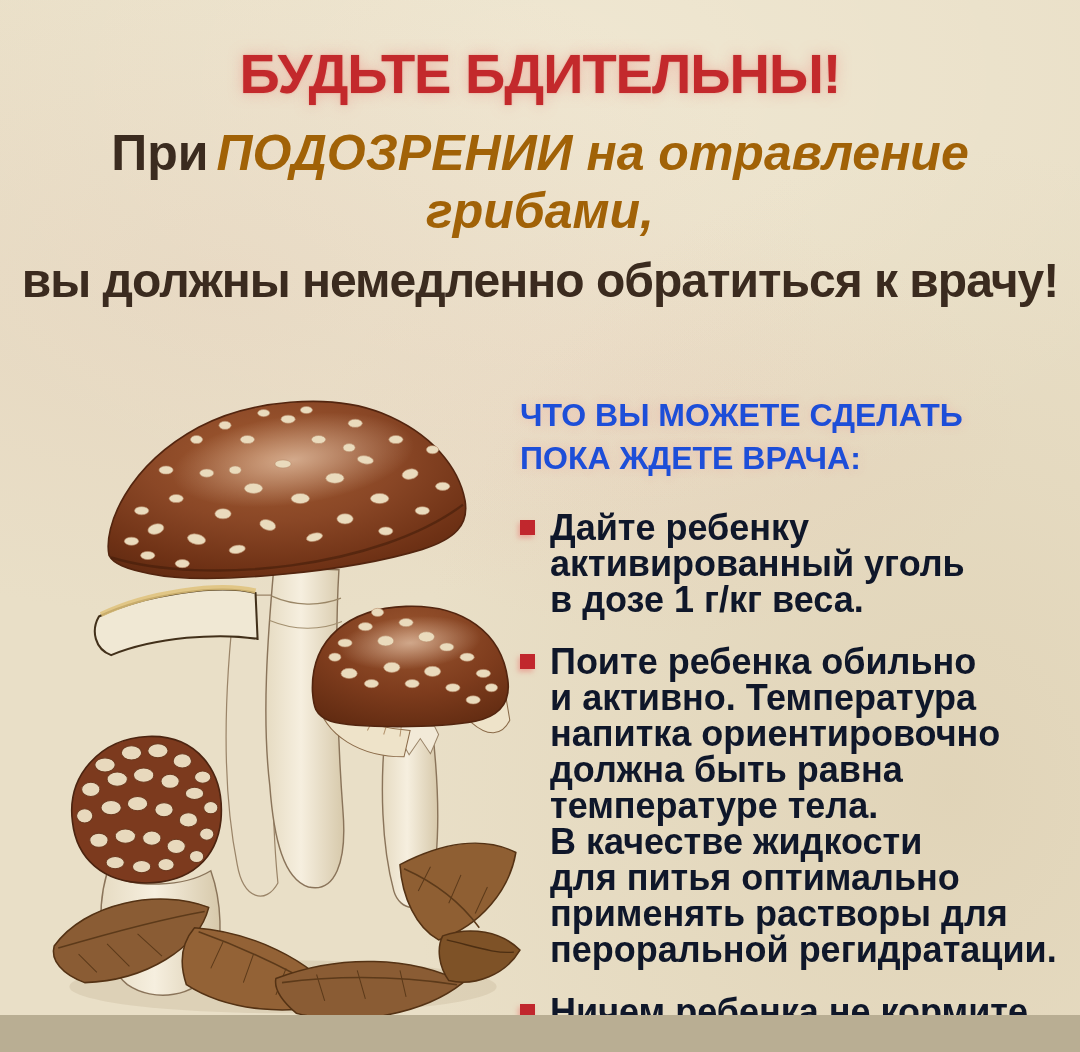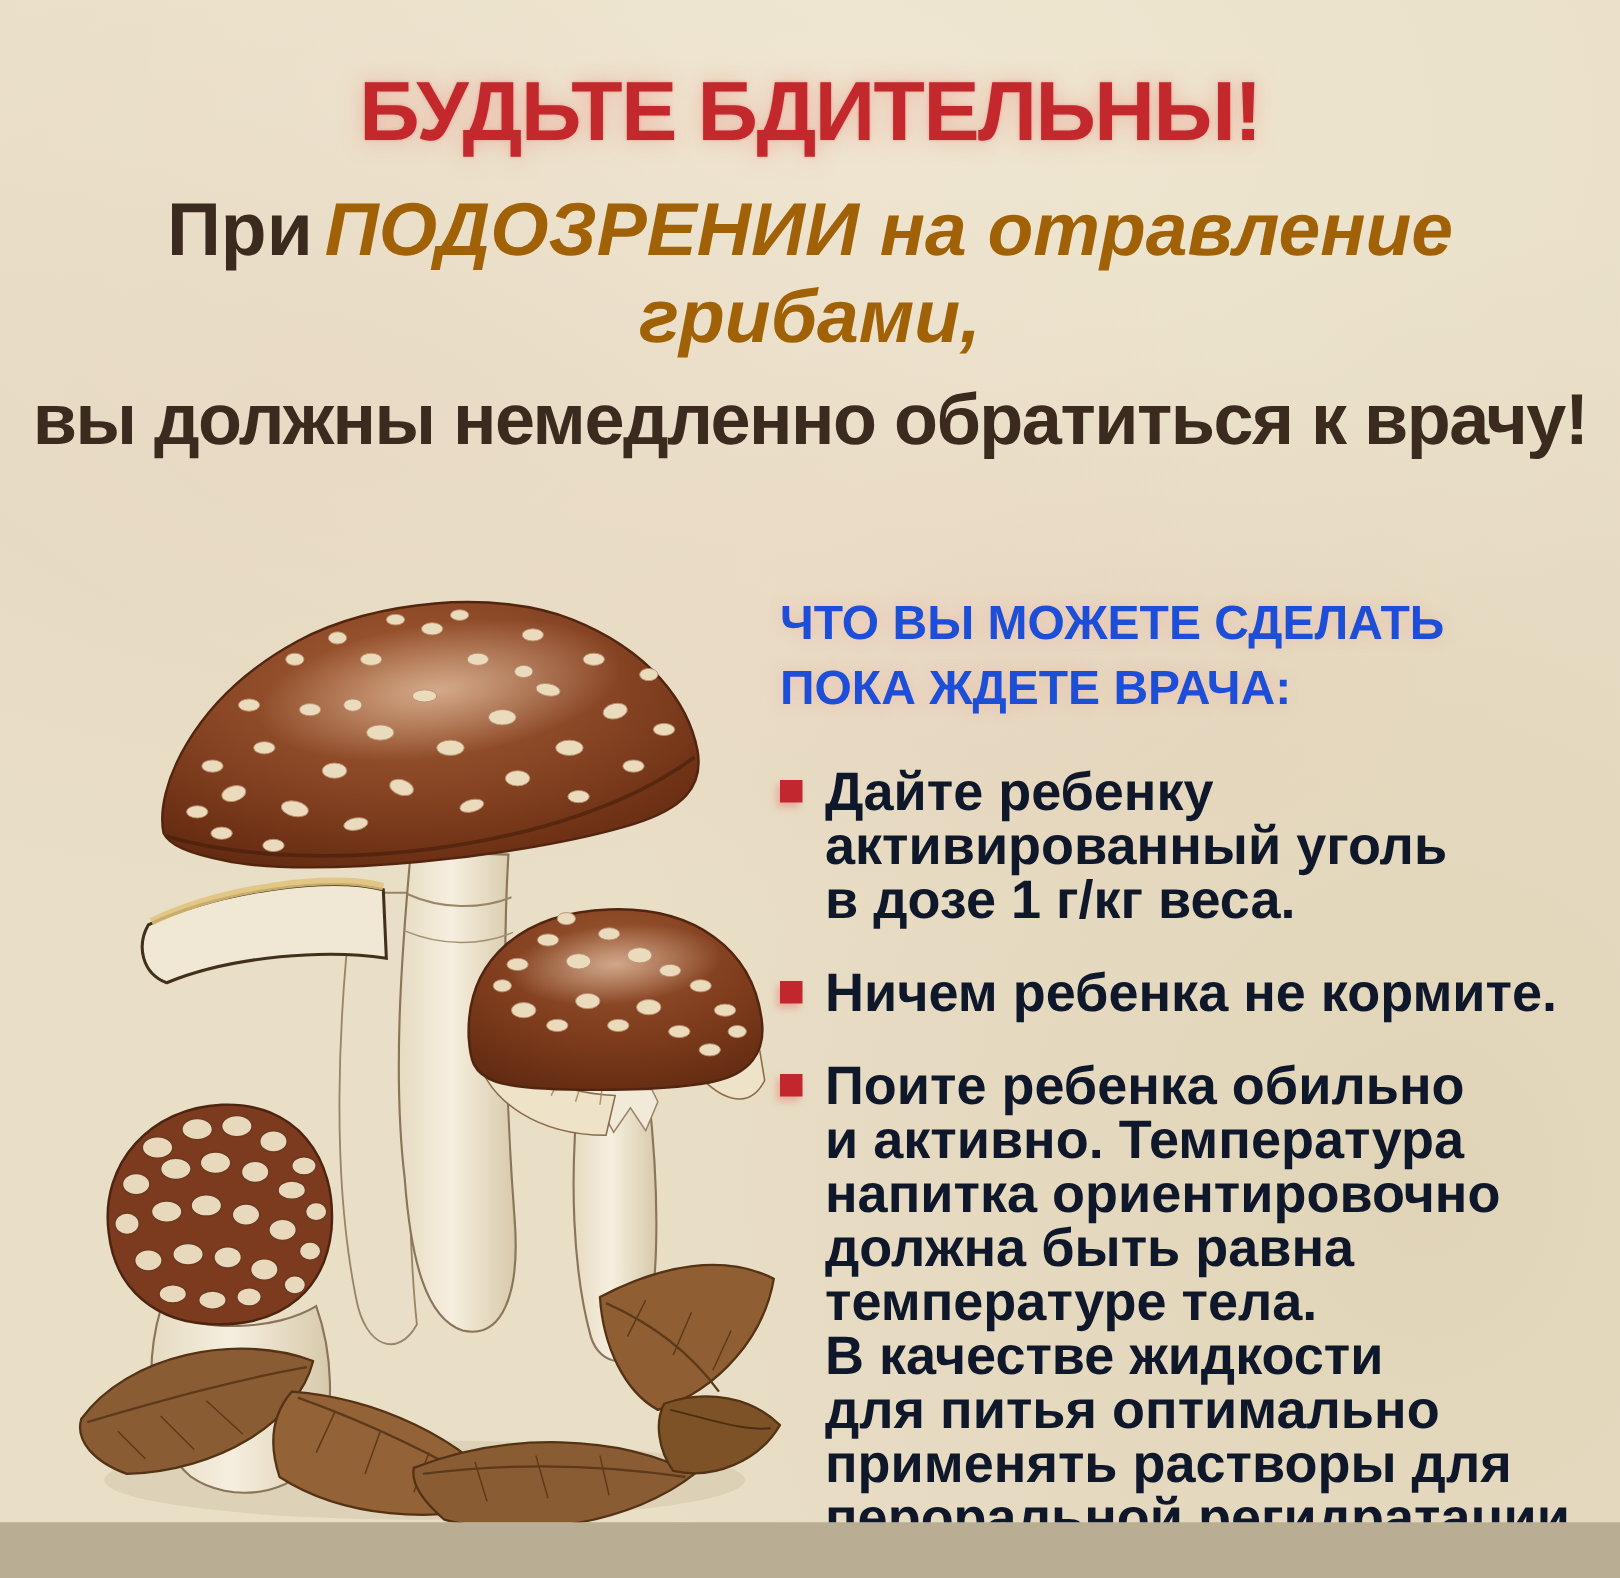--- a/index.html
+++ b/index.html
@@ -231,30 +231,30 @@
 ПОКА ЖДЕТЕ ВРАЧА:</h2>
     <ul>
       <li>
         <span class="bullet"></span>
         <span class="itext">Дайте ребенку
 активированный уголь
 в дозе 1 г/кг веса.</span>
       </li>
       <li>
         <span class="bullet"></span>
-        <span class="itext">Ничем ребенка не кормите.</span>
-      </li>
-      <li>
-        <span class="bullet"></span>
         <span class="itext">Поите ребенка обильно
 и активно. Температура
 напитка ориентировочно
 должна быть равна
 температуре тела.
 В качестве жидкости
 для питья оптимально
 применять растворы для
 пероральной регидратации.</span>
       </li>
+      <li>
+        <span class="bullet"></span>
+        <span class="itext">Ничем ребенка не кормите.</span>
+      </li>
     </ul>
   </section>
 
 </div>
 
 </body></html>

